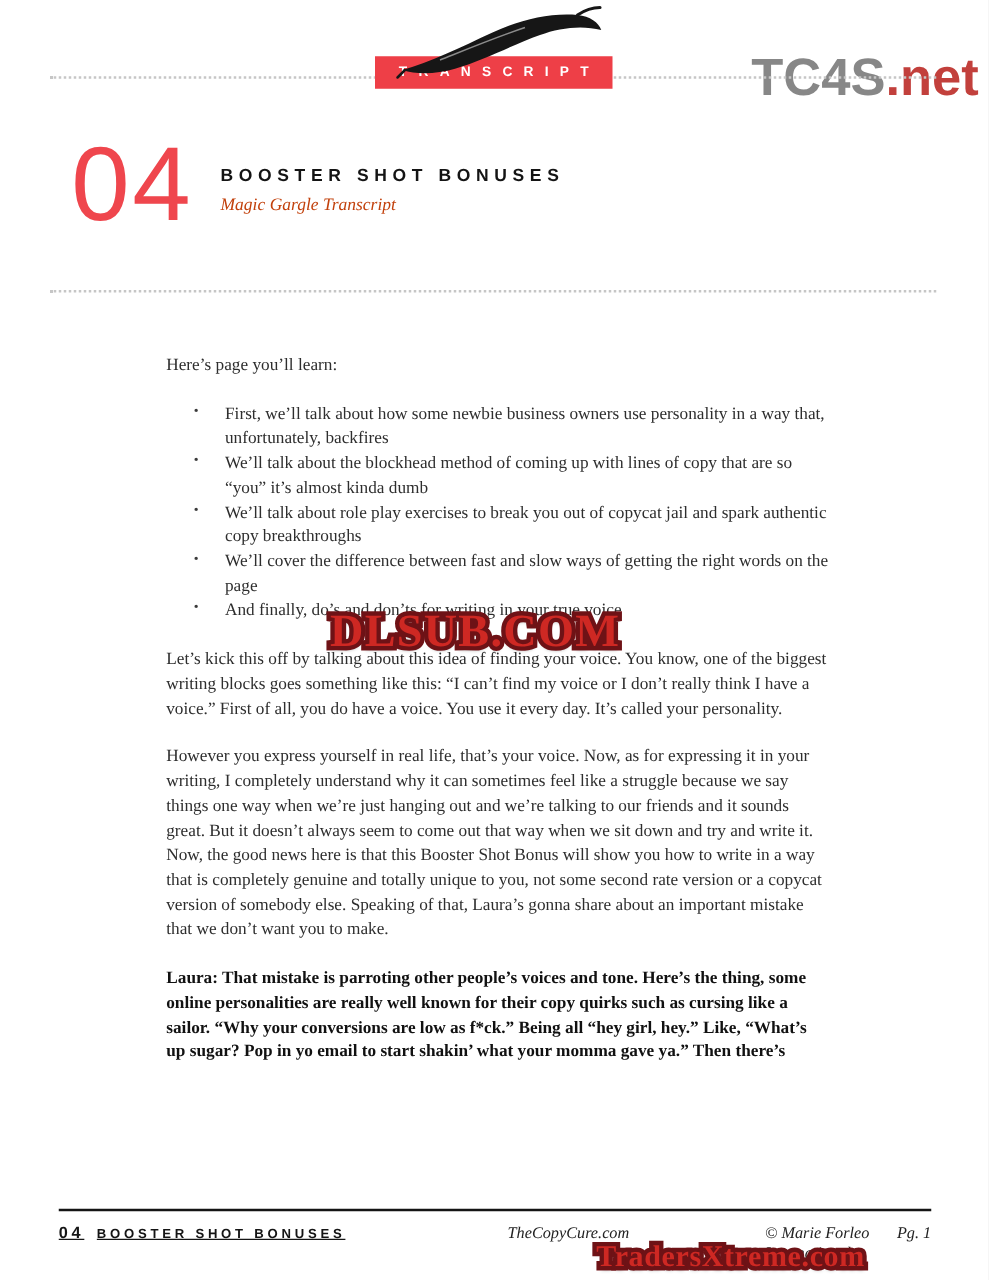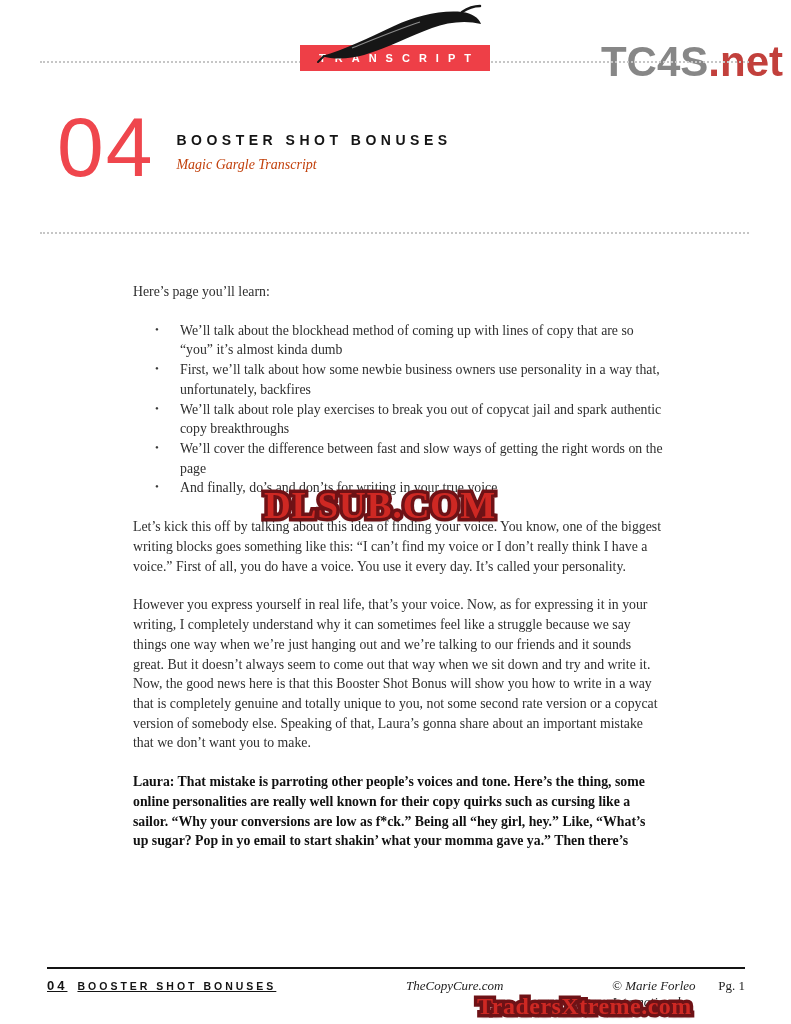--- a/index.html
+++ b/index.html
@@ -79,21 +79,21 @@
     position:absolute; top:976px; left:47px; right:46px; height:24px; font-size:13px;
   }
   .f-left {
     position:absolute; left:0; top:2px;
     font-family:"Liberation Sans", sans-serif; font-weight:bold; color:#141414;text-decoration:underline;
   }
   .f-num { font-size:13px; letter-spacing:3px; margin-right:10px; }
   .f-label { font-size:10.5px; letter-spacing:3px; }
   .f-center { position:absolute; left:331px; top:2px; font-style:italic; color:#222;margin-left:28px; }
   .f-copy  { position:absolute; left:525px; top:2px; font-style:italic; color:#222;margin-left:40px; }
-  .f-page  { position:absolute; right:0; top:2px; color:#222; }
+  .f-page  { position:absolute; right:0; top:2px; font-style:italic; color:#222; }
 </style>
 </head>
 <body>
 
 <div class="page">
 
   <div class="tc4s">
     <span>TC4S</span><span class="net">.net</span>
   </div>
 
@@ -118,22 +118,22 @@
       <div class="doc-title">BOOSTER SHOT BONUSES</div>
       <div class="doc-subtitle">Magic Gargle Transcript</div>
     </div>
   </div>
 
   <div class="rule rule-mid"></div>
 
   <div class="body-copy">
     <p>Here’s page you’ll learn:</p>
     <ul>
+      <li><span>First, we’ll talk about how some newbie business owners use personality in a way that, unfortunately, backfires</span></li>
       <li><span>We’ll talk about the blockhead method of coming up with lines of copy that are so “you” it’s almost kinda dumb</span></li>
-      <li><span>First, we’ll talk about how some newbie business owners use personality in a way that, unfortunately, backfires</span></li>
       <li><span>We’ll talk about role play exercises to break you out of copycat jail and spark authentic copy breakthroughs</span></li>
       <li><span>We’ll cover the difference between fast and slow ways of getting the right words on the page</span></li>
       <li><span>And finally, do’s and don’ts for writing in your true voice</span></li>
     </ul>
     <p>Let’s kick this off by talking about this idea of finding your voice. You know, one of the biggest writing blocks goes something like this: “I can’t find my voice or I don’t really think I have a voice.” First of all, you do have a voice. You use it every day. It’s called your personality.</p>
     <p>However you express yourself in real life, that’s your voice. Now, as for expressing it in your writing, I completely understand why it can sometimes feel like a struggle because we say things one way when we’re just hanging out and we’re talking to our friends and it sounds great. But it doesn’t always seem to come out that way when we sit down and try and write it. Now, the good news here is that this Booster Shot Bonus will show you how to write in a way that is completely genuine and totally unique to you, not some second rate version or a copycat version of somebody else. Speaking of that, Laura’s gonna share about an important mistake that we don’t want you to make.</p>
     <p class="bold-para">Laura: That mistake is parroting other people’s voices and tone. Here’s the thing, some online personalities are really well known for their copy quirks such as cursing like a sailor. “Why your conversions are low as f*ck.” Being all “hey girl, hey.” Like, “What’s up sugar? Pop in yo email to start shakin’ what your momma gave ya.” Then there’s</p>
   </div>
 
   <div class="wm wm-center">

